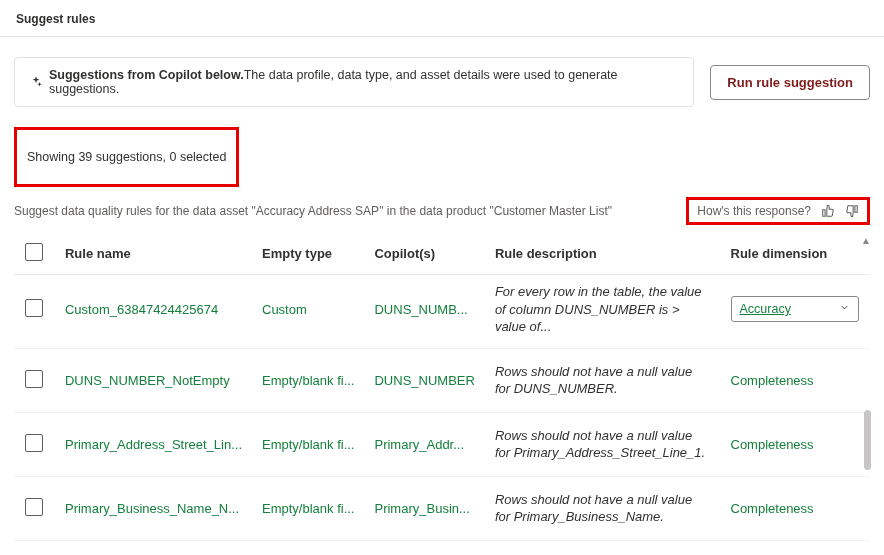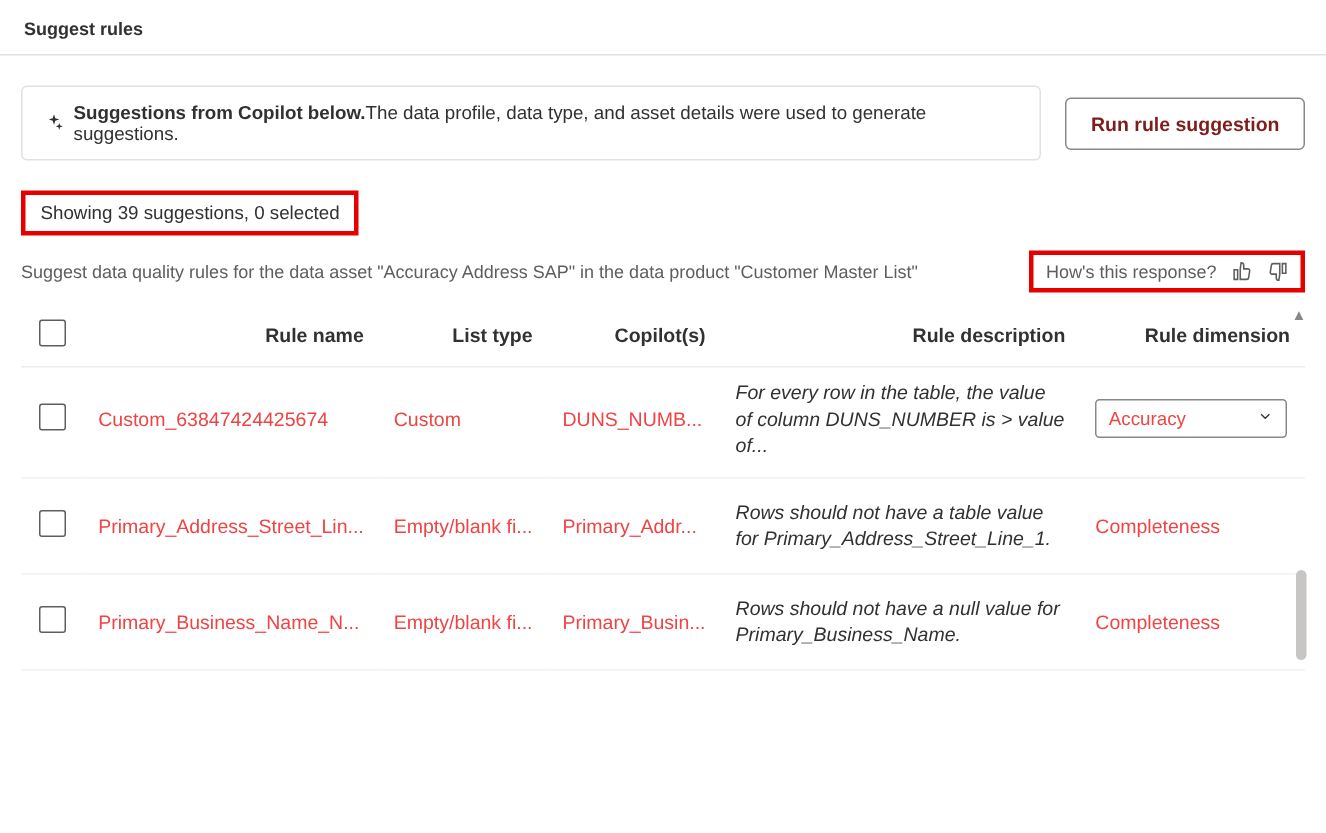--- a/index.html
+++ b/index.html
@@ -32,21 +32,21 @@
     color: #7f1d1d;
   }
 
   .status-row {
     margin-top: 20px;
     margin-bottom: 10px;
   }
   .red-box {
     border: 3px solid #e60000;
     display: inline-block;
-    padding: 5px 10px;
+    padding: 20px 10px;
     font-size: 12.5px;
     color: #323130;
   }
   .subtext {
     font-size: 12px;
     color: #605e5c;
     margin-top: 10px;
     display: flex;
     justify-content: space-between;
     align-items: center;
@@ -62,36 +62,36 @@
   }
   .feedback-box .icon { cursor: pointer; color: #605e5c; display: inline-flex; }
 
   .table-wrap { position: relative; margin-top: 10px; }
   .table {
     width: 100%;
     border-collapse: collapse;
     font-size: 13px;
   }
   .table th {
-    text-align: right;
+    text-align: left;
     font-weight: 600;
     font-size: 13px;
     padding: 8px 10px 10px 10px;
     border-bottom: 1px solid #edebe9;
   }
   .table th:first-child, .table td:first-child { width: 42px; text-align: center; }
   .col-name { width: 178px; }
   .col-type { width: 110px; }
   .col-columns { width: 110px; }
   .col-desc { width: 244px; }
   .col-dim { width: 150px; }
   .table td {
     padding: 14px 10px;
     vertical-align: middle;
-    color: #ef4444;
+    color: #15803d;
     font-size: 13px;
     overflow: hidden;
     text-overflow: ellipsis;
     white-space: nowrap;
   }
   .table tbody tr { border-bottom: 1px solid #f3f2f1; }
   .table tbody tr:first-child td { padding-top: 8px; padding-bottom: 12px; }
   .table td.desc { white-space: normal; line-height: 1.35; color: #323130; font-style: italic; }
   .chk {
     width: 18px; height: 18px;
@@ -104,20 +104,21 @@
     border: 1px solid #8a8886;
     border-radius: 3px;
     padding: 5px 8px;
     font-size: 12.5px;
     display: flex;
     justify-content: space-between;
     align-items: center;
     width: 128px;
     background: #fff;
     cursor: pointer;
+    text-decoration: underline;
   }
   .scroll-indicator {
     position: absolute;
     right: -2px;
     top: 0;
     height: 100%;
     width: 12px;
     display: flex;
     flex-direction: column;
     align-items: center;
@@ -176,21 +177,21 @@
       </span>
     </span>
   </div>
 
   <div class="table-wrap">
     <table class="table">
       <thead>
         <tr>
           <th><span class="chk"></span></th>
           <th class="col-name">Rule name</th>
-          <th class="col-type">List type</th>
+          <th class="col-type">Empty type</th>
           <th class="col-columns">Copilot(s)</th>
           <th class="col-desc">Rule description</th>
           <th class="col-dim">Rule dimension</th>
         </tr>
       </thead>
       <tbody id="rows-body">
           <tr>
             <td><span class="chk"></span></td>
             <td>Custom_63847424425674</td>
             <td>Custom</td>
@@ -200,24 +201,32 @@
               <div class="dim-select">
                 <span>Accuracy</span>
                 <span><svg width="11" height="11" viewBox="0 0 24 24" fill="none" stroke="#323130" stroke-width="2">
                     <path d="M6 9l6 6 6-6"></path>
                   </svg></span>
               </div>
             </td>
           </tr>
           <tr>
             <td><span class="chk"></span></td>
+            <td>DUNS_NUMBER_NotEmpty</td>
+            <td>Empty/blank fi...</td>
+            <td>DUNS_NUMBER</td>
+            <td class="desc">Rows should not have a null value for DUNS_NUMBER.</td>
+            <td>Completeness</td>
+          </tr>
+          <tr>
+            <td><span class="chk"></span></td>
             <td>Primary_Address_Street_Lin...</td>
             <td>Empty/blank fi...</td>
             <td>Primary_Addr...</td>
-            <td class="desc">Rows should not have a table value for Primary_Address_Street_Line_1.</td>
+            <td class="desc">Rows should not have a null value for Primary_Address_Street_Line_1.</td>
             <td>Completeness</td>
           </tr>
           <tr>
             <td><span class="chk"></span></td>
             <td>Primary_Business_Name_N...</td>
             <td>Empty/blank fi...</td>
             <td>Primary_Busin...</td>
             <td class="desc">Rows should not have a null value for Primary_Business_Name.</td>
             <td>Completeness</td>
           </tr>

